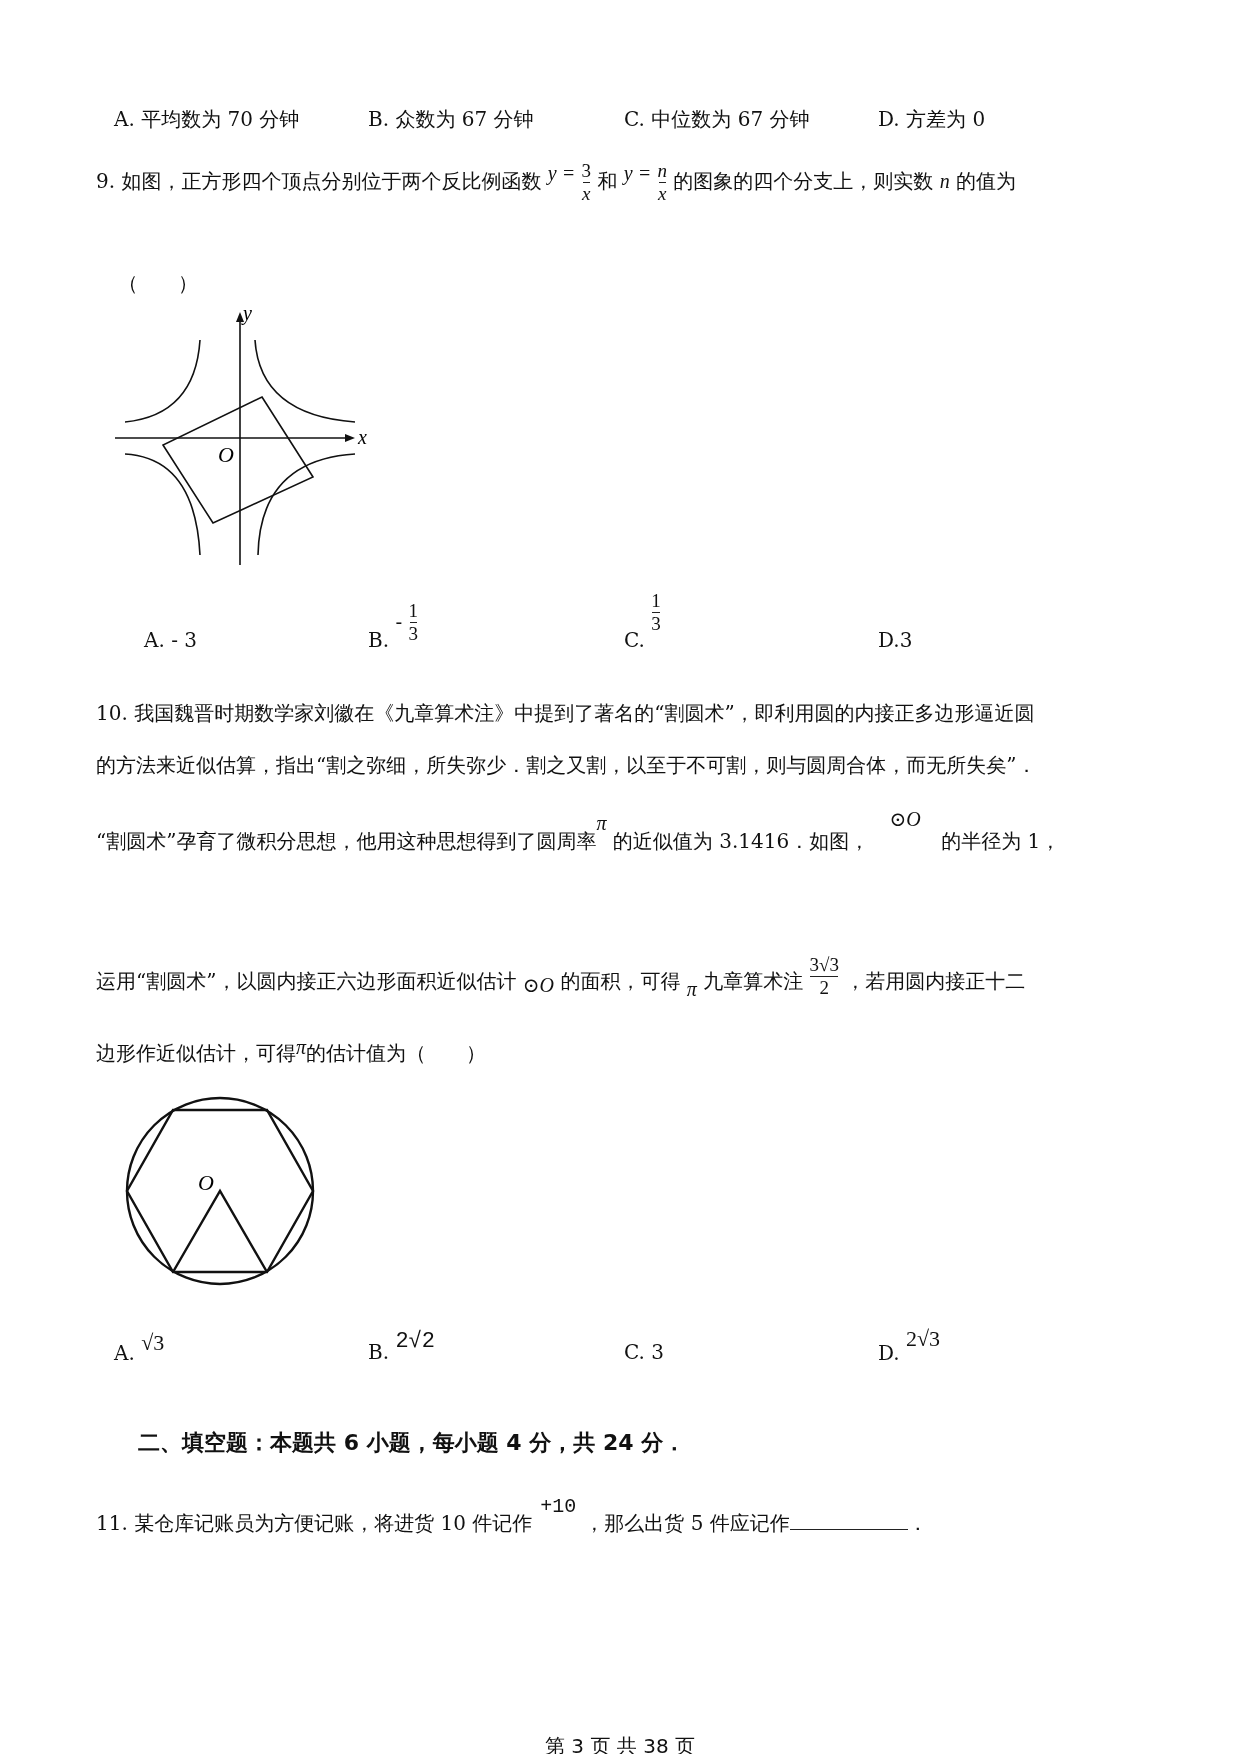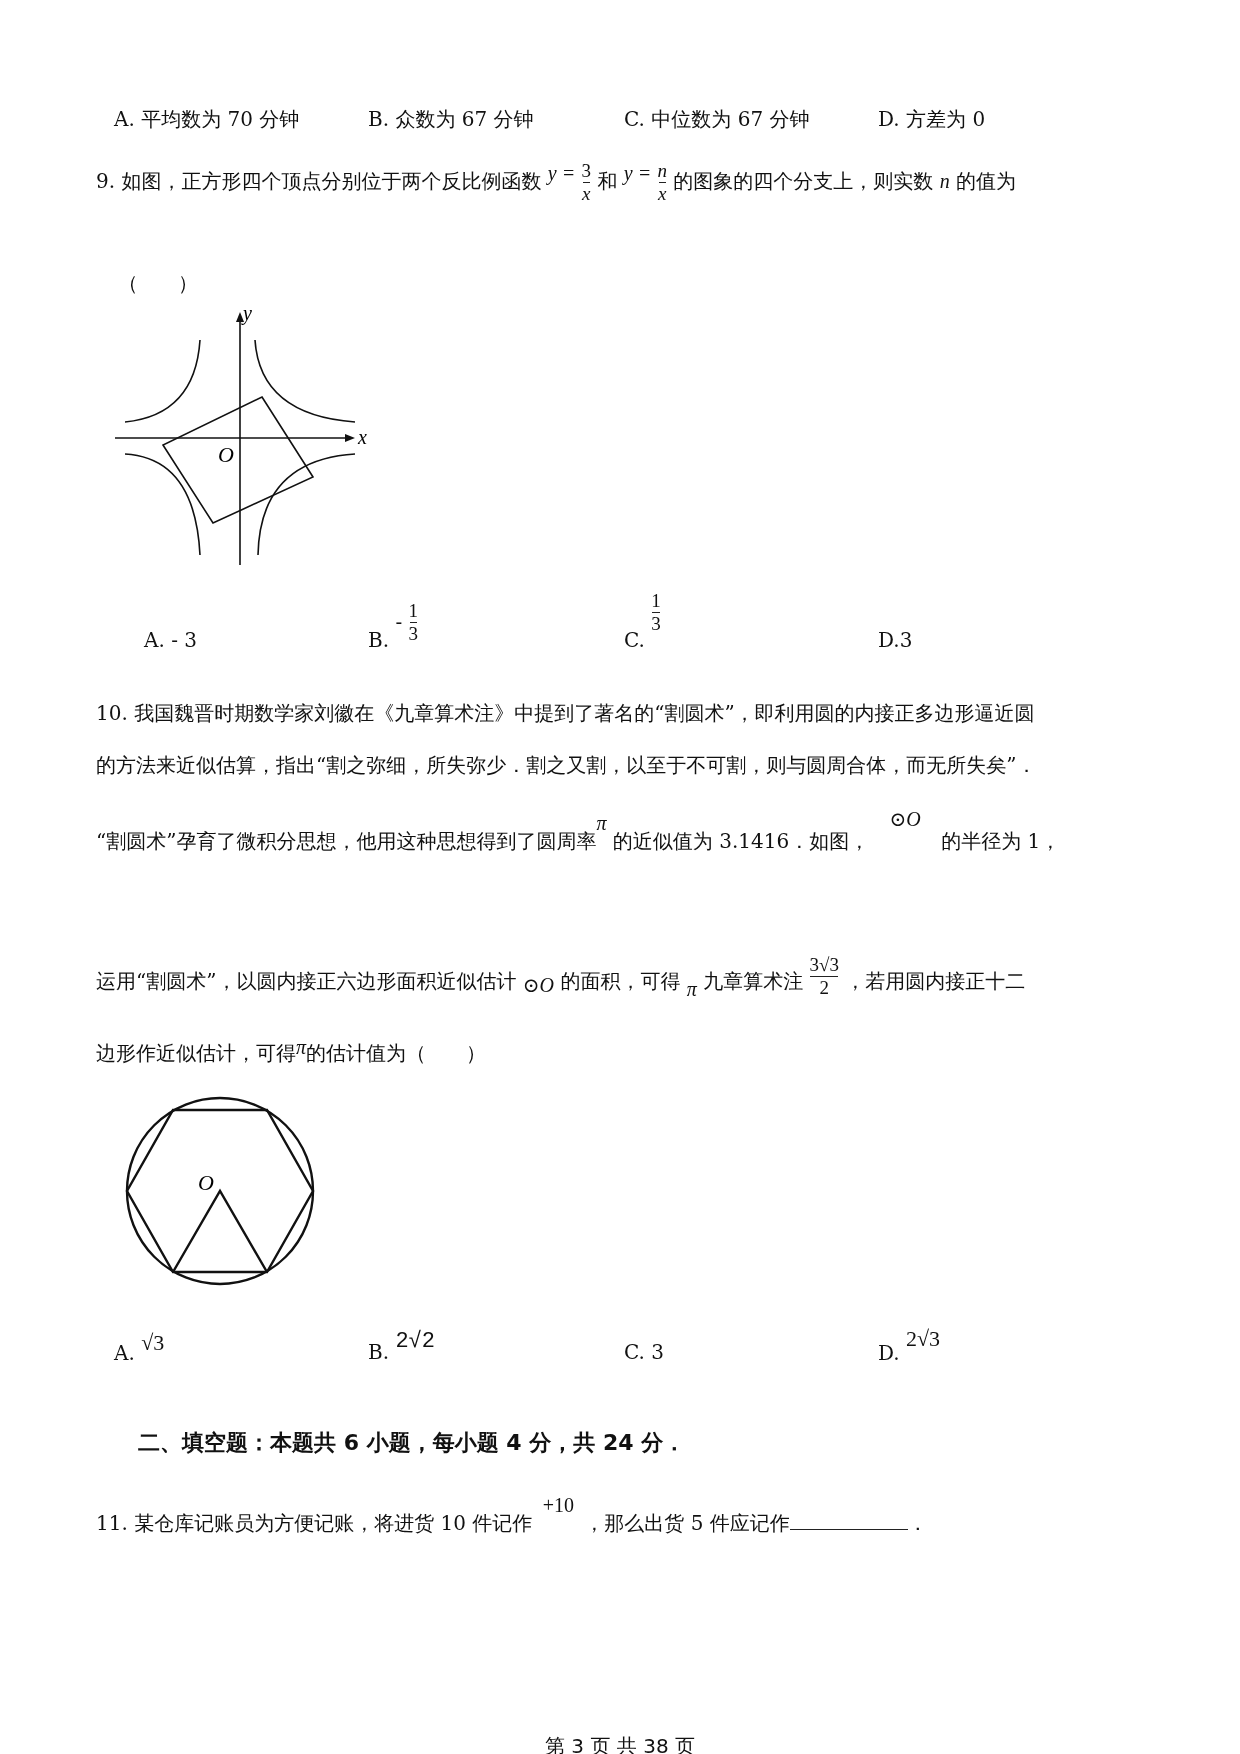--- a/index.html
+++ b/index.html
@@ -5,21 +5,21 @@
   html, body { margin:0; padding:0; background:#ffffff; }
   body { width:1240px; height:1754px; position:relative; overflow:hidden;
          font-family:"DejaVu Serif","Liberation Serif",serif; color:#111; }
   .line { position:absolute; left:96px; font-size:20px; white-space:nowrap; }
   .opt { position:absolute; font-size:20px; white-space:nowrap; }
   .it { font-style:italic; font-family:"Liberation Serif","DejaVu Serif",serif; }
   .frac { display:inline-block; vertical-align:middle; text-align:center; font-family:"Liberation Serif",serif; }
   .frac .num { display:block; font-size:19px; line-height:22px; }
   .frac .bar { display:block; border-top:1.5px solid #222; margin:0 1px; }
   .frac .den { display:block; font-size:19px; line-height:22px; }
-  .sup { position:relative; top:-18px; font-family:Liberation Serif, serif; }
+  .sup { position:relative; top:-18px; font-family:Liberation Mono, monospace; }
   .heading { position:absolute; left:114px; font-size:22px; font-weight:bold; white-space:nowrap; font-family:"DejaVu Sans","Liberation Sans",sans-serif;margin-left:24px; }
   .blank { display:inline-block; width:118px; border-bottom:1.5px solid #222; height:18px; vertical-align:baseline; }
   .sqrt { font-family:"Liberation Serif",serif; font-size:22px; }
   .footer { position:absolute; left:0; width:1240px; top:1733px; text-align:center; font-size:20px; font-family:"DejaVu Sans","Liberation Sans",sans-serif; }
   svg text { font-family:"Liberation Serif",serif; font-style:italic; }
 </style>
 </head>
 <body>
 
 <div class="opt" style="left:114px; top:106px;">A. 平均数为 70 分钟</div>

